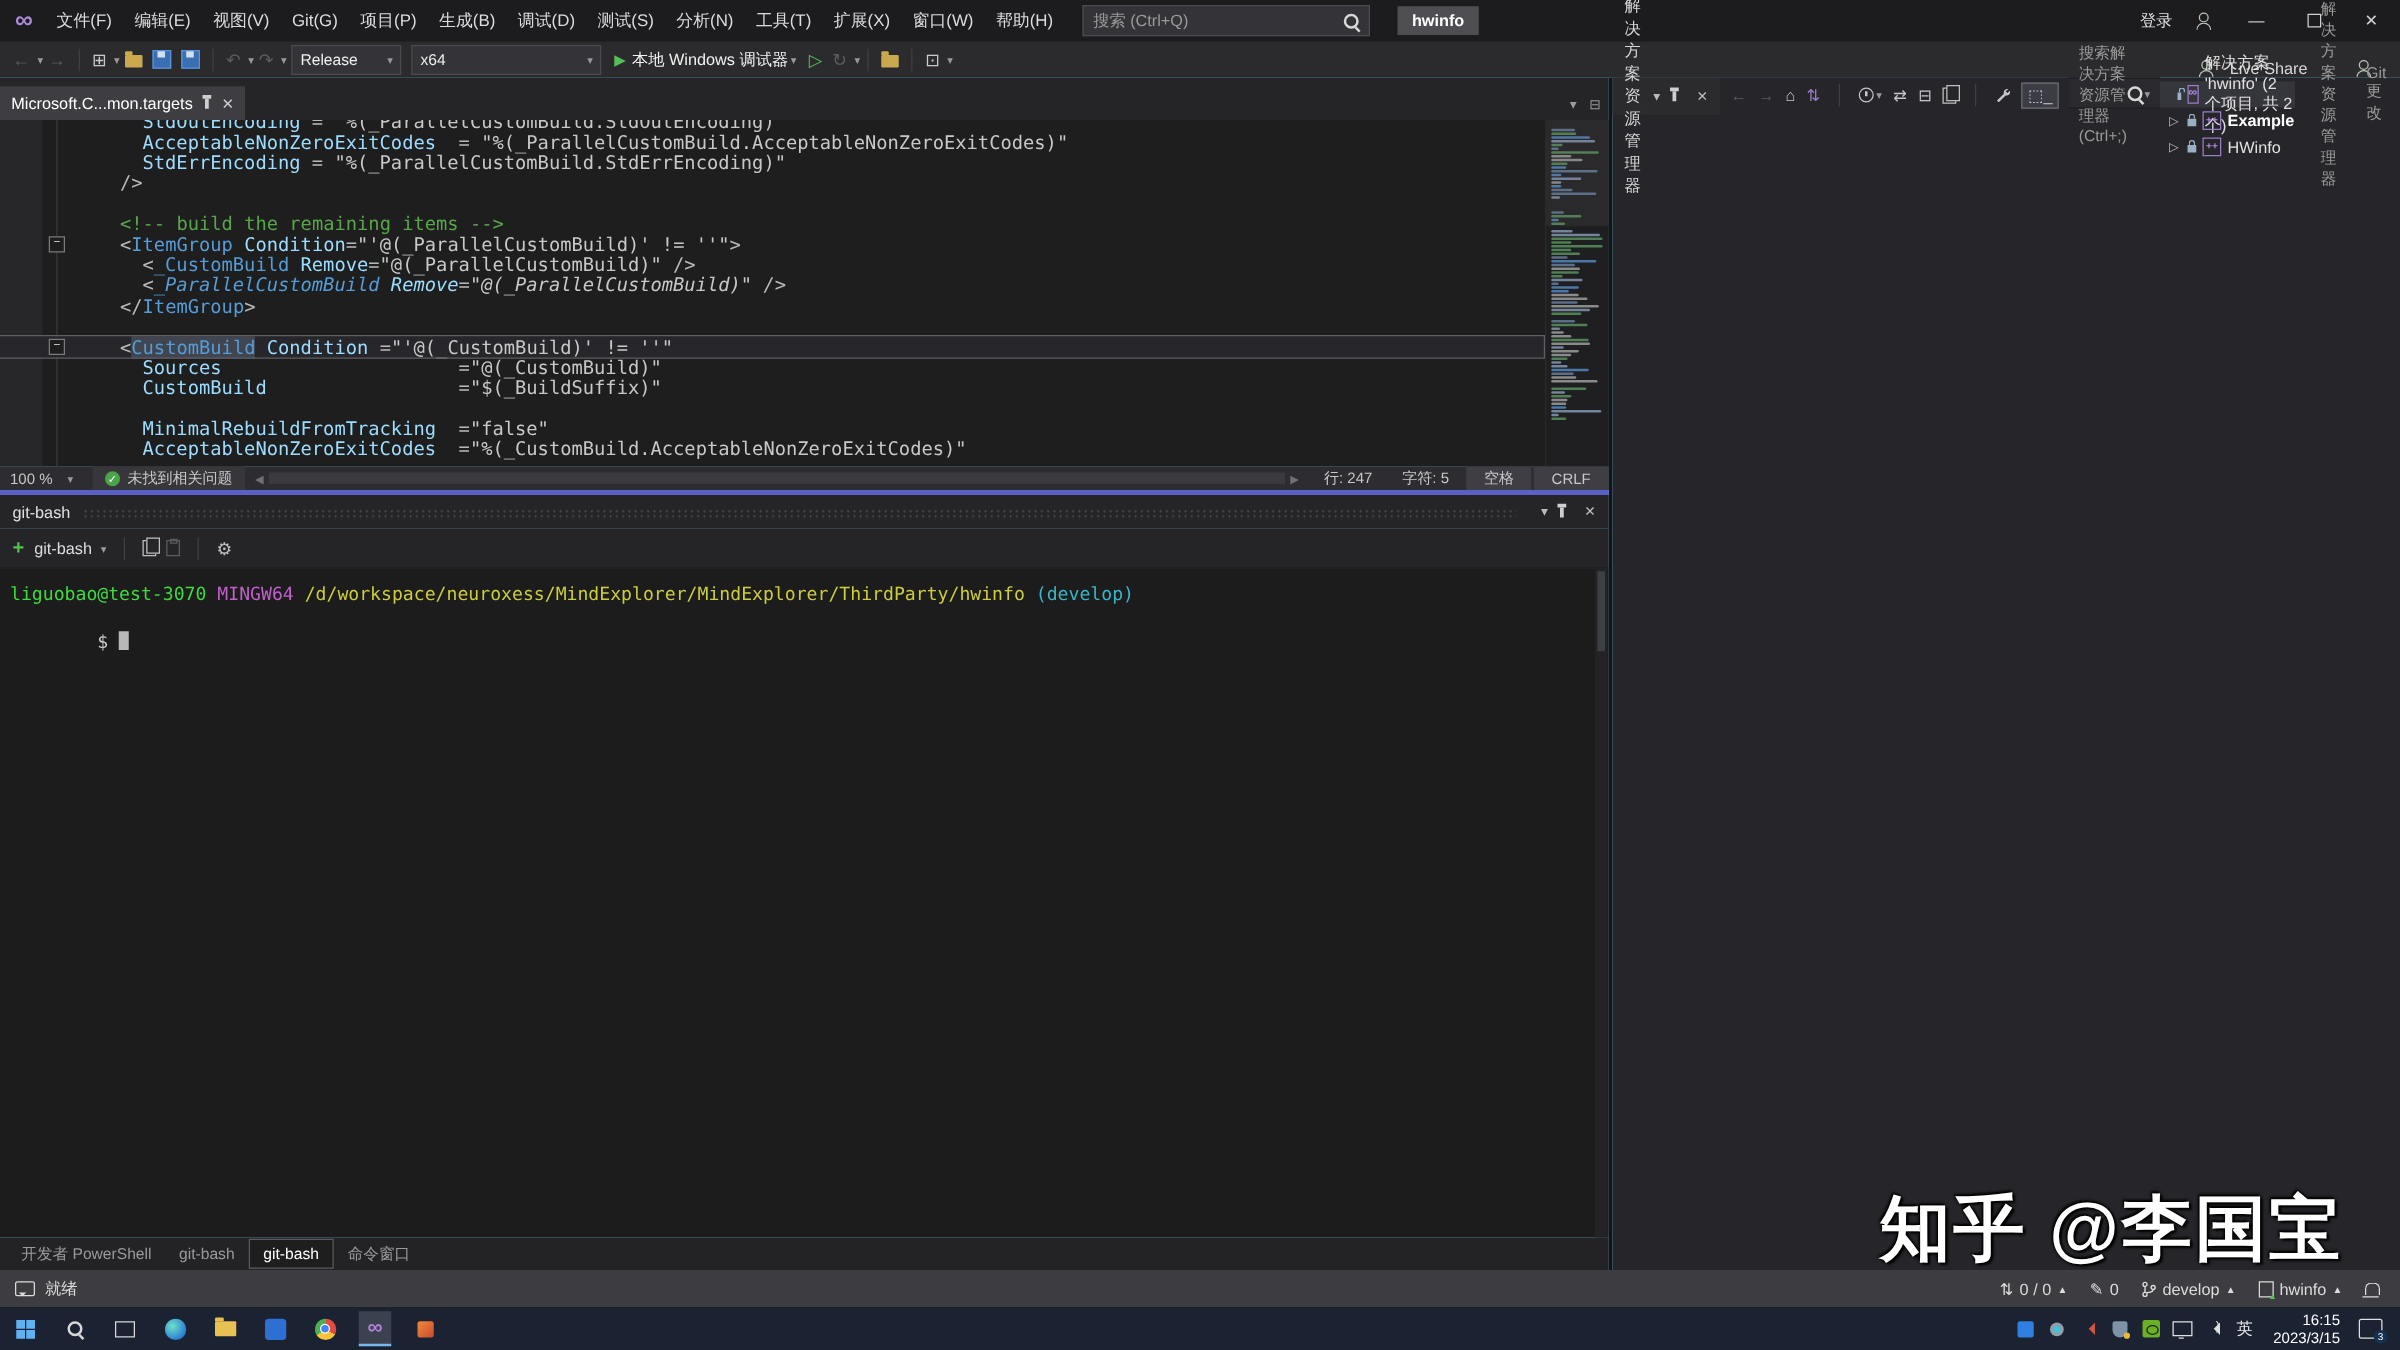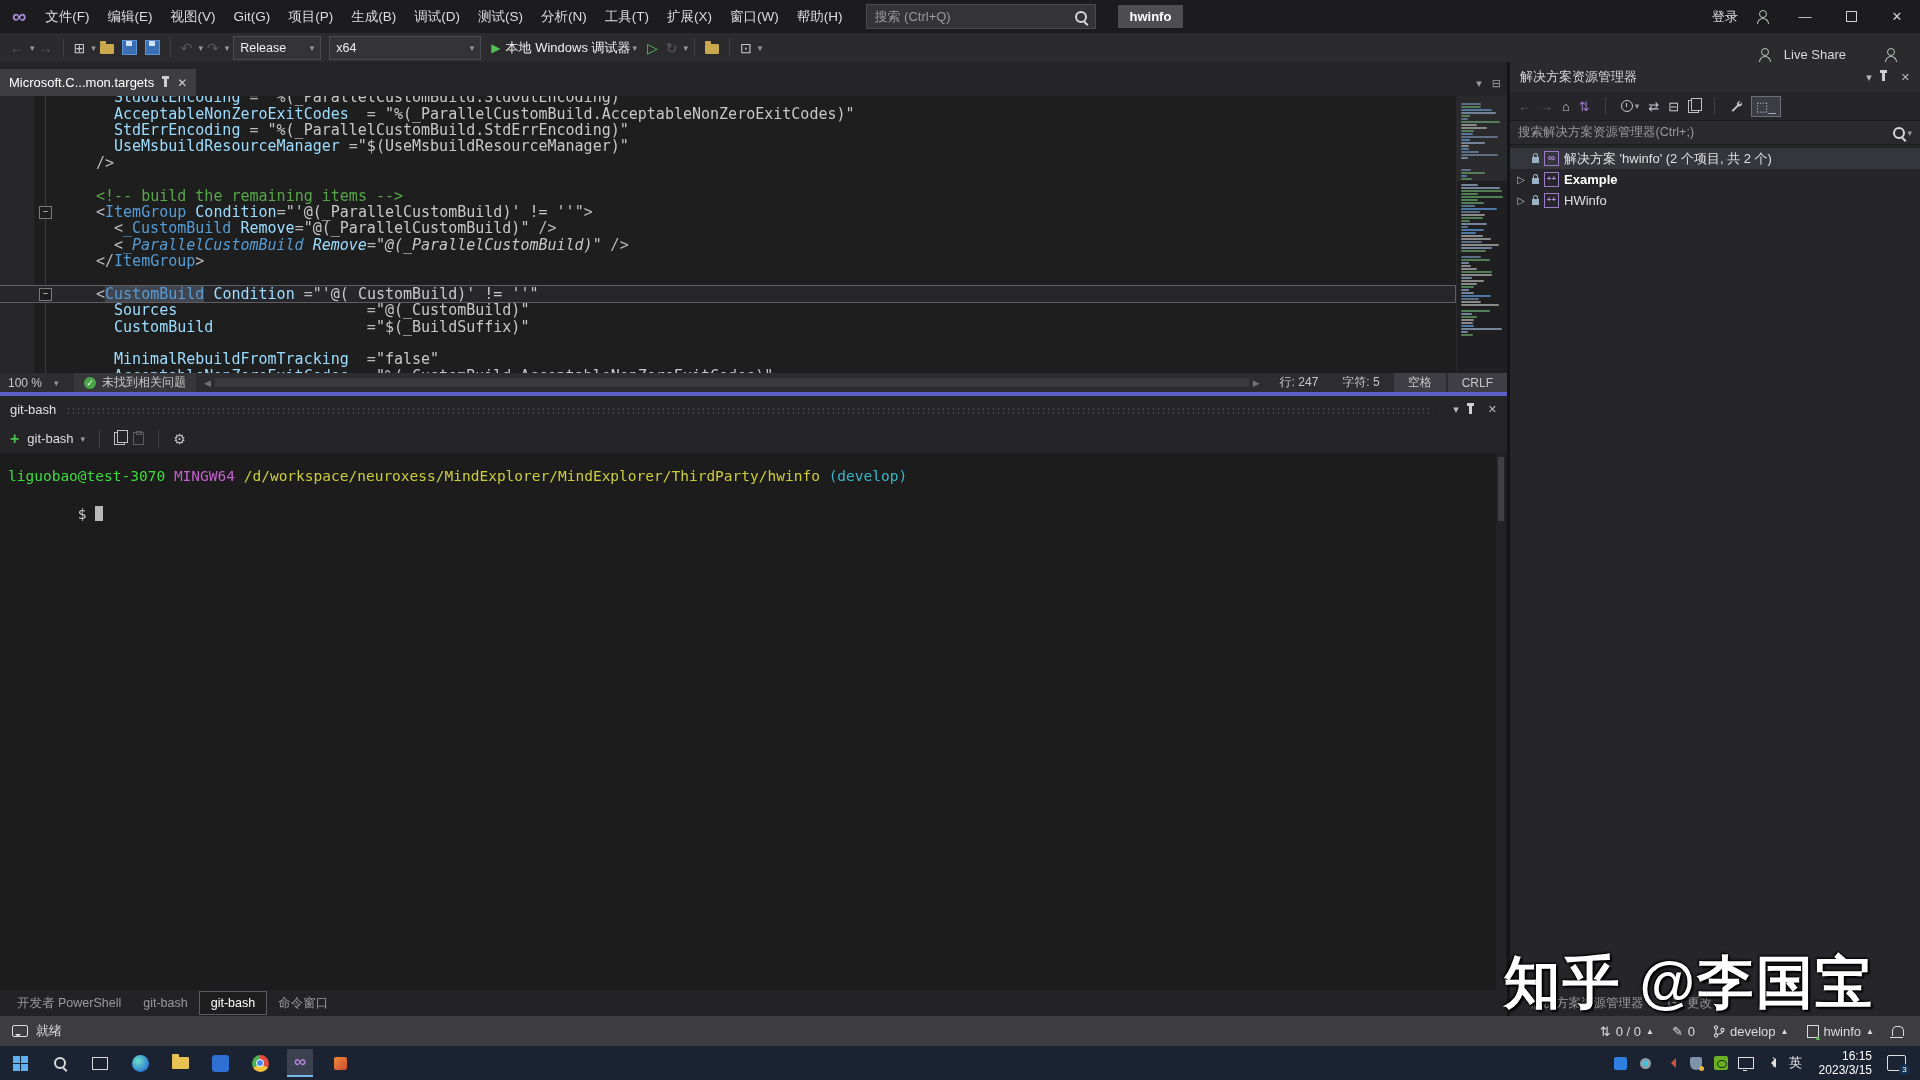--- a/index.html
+++ b/index.html
@@ -36,21 +36,21 @@
   .play{color:#53c156;font-size:12px;margin-right:5px;}
   .debug-btn{display:flex;align-items:center;color:#f0f0f0;margin:0 6px;font-size:13px;}
   .floppy{width:13px;height:13px;background:#3a6fb3;border:1px solid #5d93d6;position:relative;display:inline-block;}
   .floppy::after{content:"";position:absolute;left:3px;top:0;width:6px;height:5px;background:#cfe2f5;}
   .folder{width:14px;height:10px;background:#caa94d;border-radius:1px;position:relative;display:inline-block;margin-top:3px;}
   .folder::before{content:"";position:absolute;top:-3px;left:0;width:6px;height:3px;background:#caa94d;border-radius:1px 1px 0 0;}
   .liveshare{position:absolute;right:10px;top:0;height:29px;display:flex;align-items:flex-end;color:#d8d8d8;}
   
   .main{position:absolute;top:62px;left:0;right:0;bottom:64px;display:flex;background:#7dd3fc;}
   .leftcol{width:1507px;display:flex;flex-direction:column;border-right:3px solid #141416;}
-  .rightcol{flex:1;background:#26262a;display:flex;flex-direction:column;}
+  .rightcol{flex:1;background:#26262a;display:flex;}
   
   .tabstrip{height:34px;background:#252528;display:flex;align-items:flex-end;position:relative;}
   .doc-tab{height:27px;background:#3e3e42;color:#fff;display:flex;align-items:center;padding:0 9px;font-size:13px;margin-left:0;}
   .pin{width:3px;height:8px;background:#cfcfcf;display:inline-block;position:relative;margin:0 6px 0 10px;}
   .pin::before{content:"";position:absolute;top:-3px;left:-2px;width:7px;height:3px;background:#cfcfcf;}
   .xclose{color:#cfcfcf;font-size:12px;margin-left:4px;}
   .strip-right{position:absolute;right:6px;bottom:6px;color:#9a9a9a;font-size:11px;display:flex;gap:10px;}
   
   .editor{height:277px;position:relative;overflow:hidden;background:#1e1e1e;}
   .gutter{position:absolute;left:0;top:0;bottom:0;width:34px;background:#27272a;}
@@ -269,21 +269,20 @@
         <span>⊟</span>
       </div>
     </div>
     <div class="editor">
       <div class="gutter"></div>
       <div class="foldline"></div>
       <div id="code" class="code">
           <div class="crow"><span class="foldcell"></span><span style="padding-left: 54px;"><span class="sg-a">StdOutEncoding</span><span class="sg-p"> = </span><span class="sg-s">"%(_ParallelCustomBuild.StdOutEncoding)"</span></span></div>
           <div class="crow"><span class="foldcell"></span><span style="padding-left: 54px;"><span class="sg-a">AcceptableNonZeroExitCodes</span><span class="sg-p">  = </span><span class="sg-s">"%(_ParallelCustomBuild.AcceptableNonZeroExitCodes)"</span></span></div>
           <div class="crow"><span class="foldcell"></span><span style="padding-left: 54px;"><span class="sg-a">StdErrEncoding</span><span class="sg-p"> = </span><span class="sg-s">"%(_ParallelCustomBuild.StdErrEncoding)"</span></span></div>
-          <div class="crow"><span class="foldcell"></span><span style="padding-left: 54px;"><span class="sg-a">UseMsbuildResourceManager</span><span class="sg-p"> =</span><span class="sg-s">"$(UseMsbuildResourceManager)"</span></span></div>
           <div class="crow"><span class="foldcell"></span><span style="padding-left: 36px;"><span class="sg-p">/&gt;</span></span></div>
           <div class="crow"><span class="foldcell"></span><span style="padding-left: 0px;"></span></div>
           <div class="crow"><span class="foldcell"></span><span style="padding-left: 36px;"><span class="sg-c">&lt;!-- build the remaining items --&gt;</span></span></div>
           <div class="crow"><span class="foldcell"><span class="foldbox">−</span></span><span style="padding-left: 36px;"><span class="sg-p">&lt;</span><span class="sg-t">ItemGroup</span><span class="sg-p"> </span><span class="sg-a">Condition</span><span class="sg-p">=</span><span class="sg-s">"'@(_ParallelCustomBuild)' != ''"</span><span class="sg-p">&gt;</span></span></div>
           <div class="crow"><span class="foldcell"></span><span style="padding-left: 54px;"><span class="sg-p">&lt;</span><span class="sg-t">_CustomBuild</span><span class="sg-p"> </span><span class="sg-a">Remove</span><span class="sg-p">=</span><span class="sg-s">"@(_ParallelCustomBuild)"</span><span class="sg-p"> /&gt;</span></span></div>
           <div class="crow"><span class="foldcell"></span><span style="padding-left: 54px; font-style: italic;"><span class="sg-p">&lt;</span><span class="sg-t">_ParallelCustomBuild</span><span class="sg-p"> </span><span class="sg-a">Remove</span><span class="sg-p">=</span><span class="sg-s">"@(_ParallelCustomBuild)"</span><span class="sg-p"> /&gt;</span></span></div>
           <div class="crow"><span class="foldcell"></span><span style="padding-left: 36px;"><span class="sg-p">&lt;/</span><span class="sg-t">ItemGroup</span><span class="sg-p">&gt;</span></span></div>
           <div class="crow"><span class="foldcell"></span><span style="padding-left: 0px;"></span></div>
           <div class="crow cur"><span class="foldcell"><span class="foldbox">−</span></span><span style="padding-left: 36px;"><span class="sg-p">&lt;</span><span class="sg-th">CustomBuild</span><span class="sg-p"> </span><span class="sg-a">Condition</span><span class="sg-p"> =</span><span class="sg-s">"'@(_CustomBuild)' != ''"</span></span></div>
           <div class="crow"><span class="foldcell"></span><span style="padding-left: 54px;"><span class="sg-a">Sources</span><span class="sg-p">                     =</span><span class="sg-s">"@(_CustomBuild)"</span></span></div>

